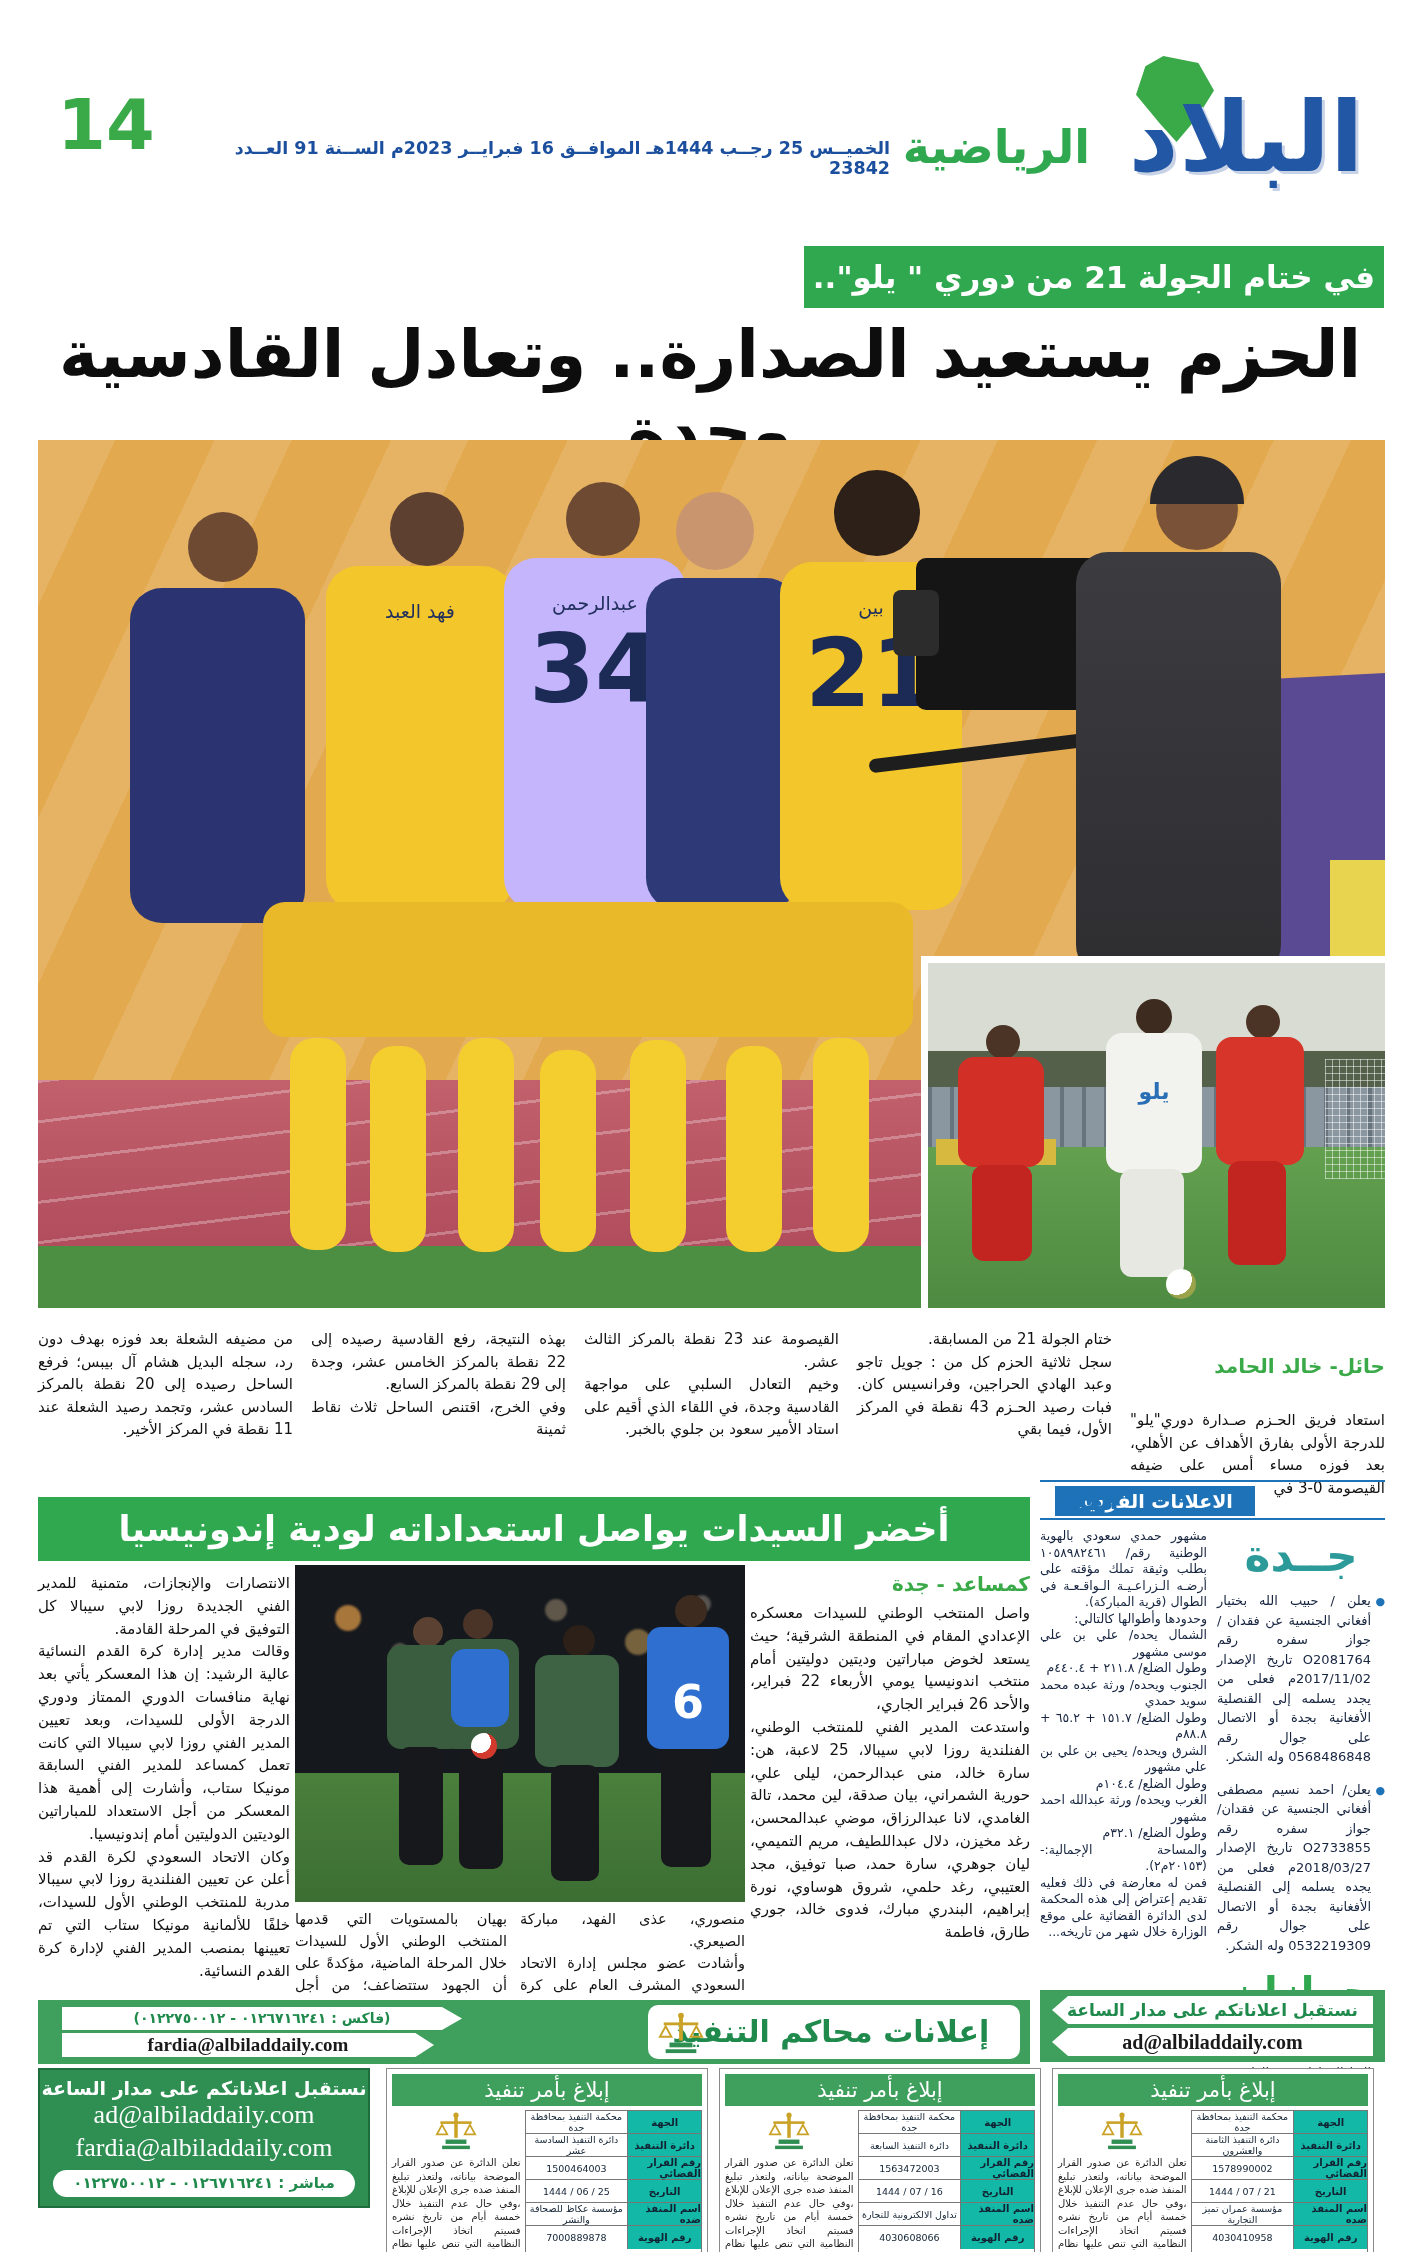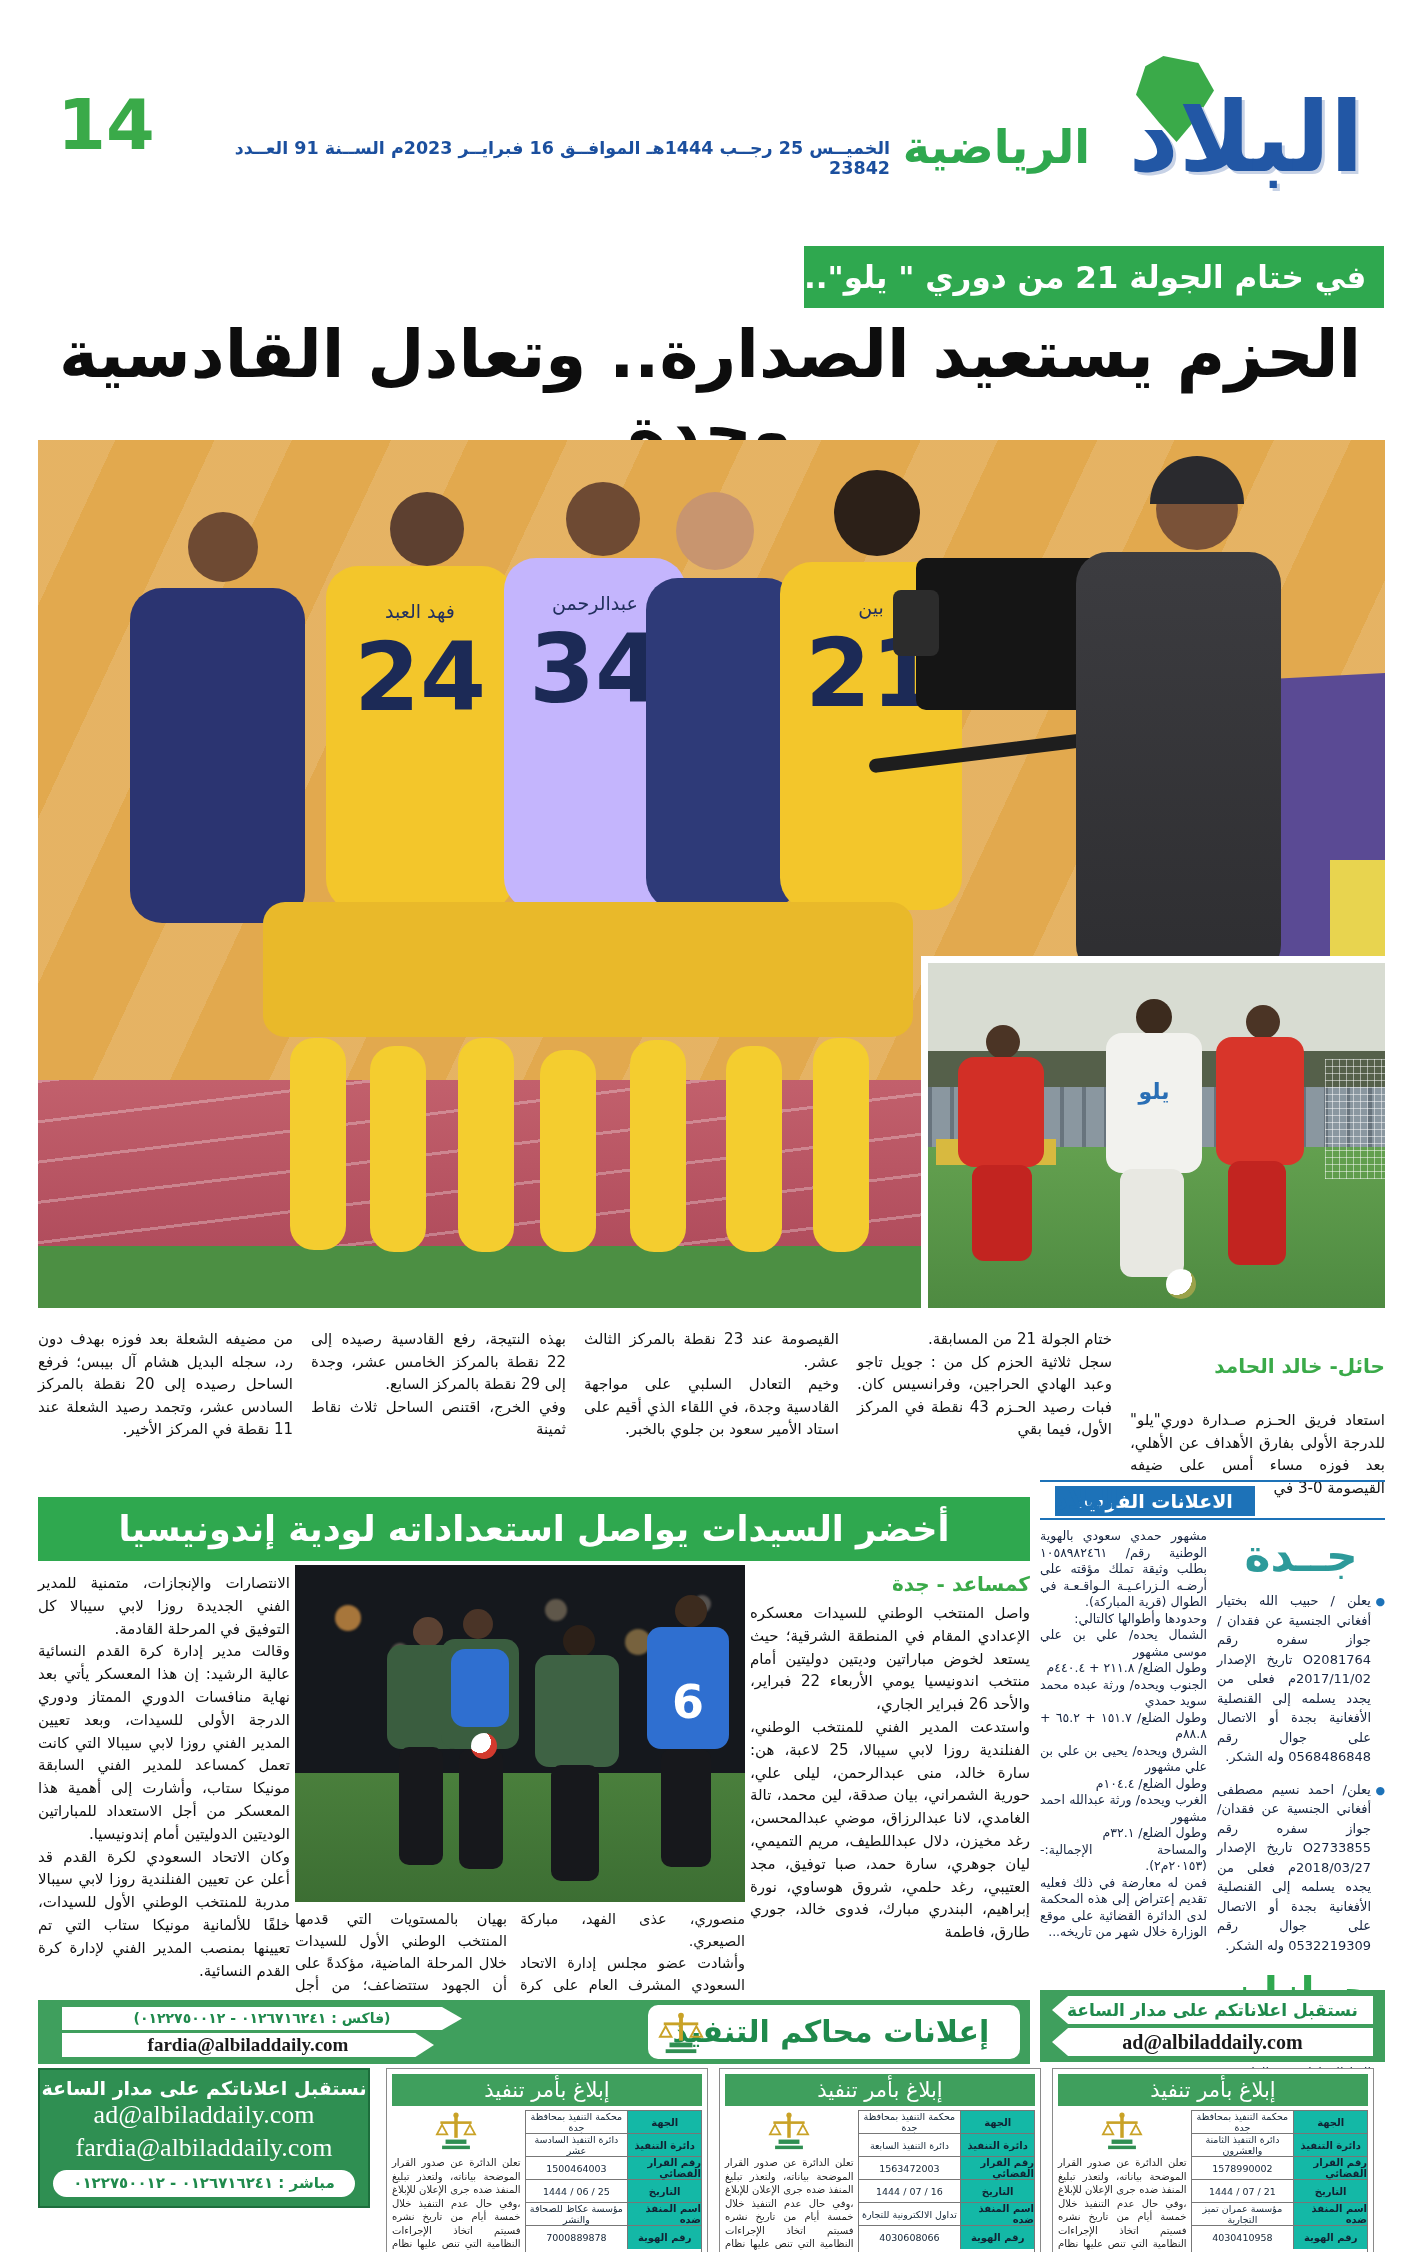--- a/index.html
+++ b/index.html
@@ -15,21 +15,21 @@
                color:#1b4f9e; letter-spacing:.5px; }
   .section-label { right:330px; top:120px; font-size:46px; font-weight:bold; color:#2fa84f; }
   .logo-box { right:36px; top:64px; width:276px; height:146px; }
   .map-icon { position:absolute; right:170px; top:-8px; width:78px; height:86px; background:#3aaa49;
               clip-path:polygon(35% 0,80% 8%,100% 40%,78% 72%,52% 100%,30% 78%,0 45%,12% 12%); }
   .logo-text { position:absolute; inset:0; text-align:center; font-size:98px; font-weight:bold;
                color:#2257a5; line-height:146px; text-shadow:3px 3px 0 #c7d2e6; }
 
   
   .kicker { right:36px; top:246px; width:580px; height:62px; background:#2fa84f; color:#fff;
-            font-size:31px; font-weight:bold; text-align:left; line-height:62px; }
+            font-size:31px; font-weight:bold; text-align:center; line-height:62px; }
   .headline { left:40px; right:40px; top:316px; text-align:center; font-size:66px; font-weight:bold;
               color:#0d0d0d; letter-spacing:-1px; }
 
   
   .main-photo { left:38px; top:440px; width:1347px; height:868px; background:#e2a94e; overflow:hidden; }
   .mp-stripes { position:absolute; inset:0;
     background:repeating-linear-gradient(115deg, rgba(255,255,255,.12) 0 70px, transparent 70px 160px); }
   .mp-purple { position:absolute; left:1150px; top:238px; width:200px; height:395px; background:#5a4a94;
                transform:skewY(-3deg); }
   .mp-yellowpanel { position:absolute; left:1292px; top:420px; width:58px; height:215px; background:#e8d44f; }
@@ -171,21 +171,20 @@
         <div class="mp-lanes"></div>
       </div>
     <div class="mp-grass"></div>
 
     <div class="head" style="left:150px;top:72px;width:70px;height:70px;background:#6e4a33;"></div>
     <div class="torso" style="left:92px;top:148px;width:175px;height:335px;background:#2b3471;"></div>
 
     <div class="head" style="left:352px;top:52px;width:74px;height:74px;background:#5d4030;"></div>
     <div class="torso" style="left:288px;top:126px;width:188px;height:345px;background:#f3c62b;">
       <span class="jname">فهد العبد</span>
-      <span class="num" style="font-size:95px;">24</span>
     </div>
 
     <div class="head" style="left:528px;top:42px;width:74px;height:74px;background:#6e4a33;"></div>
     <div class="torso" style="left:466px;top:118px;width:182px;height:352px;background:#c4b5fd;">
       <span class="jname">عبدالرحمن</span>
       <span class="num" style="font-size:95px;">34</span>
     </div>
 
     <div class="head" style="left:638px;top:52px;width:78px;height:78px;background:#c8956f;"></div>
     <div class="torso" style="left:608px;top:138px;width:152px;height:332px;background:#2e3a78;"></div>

